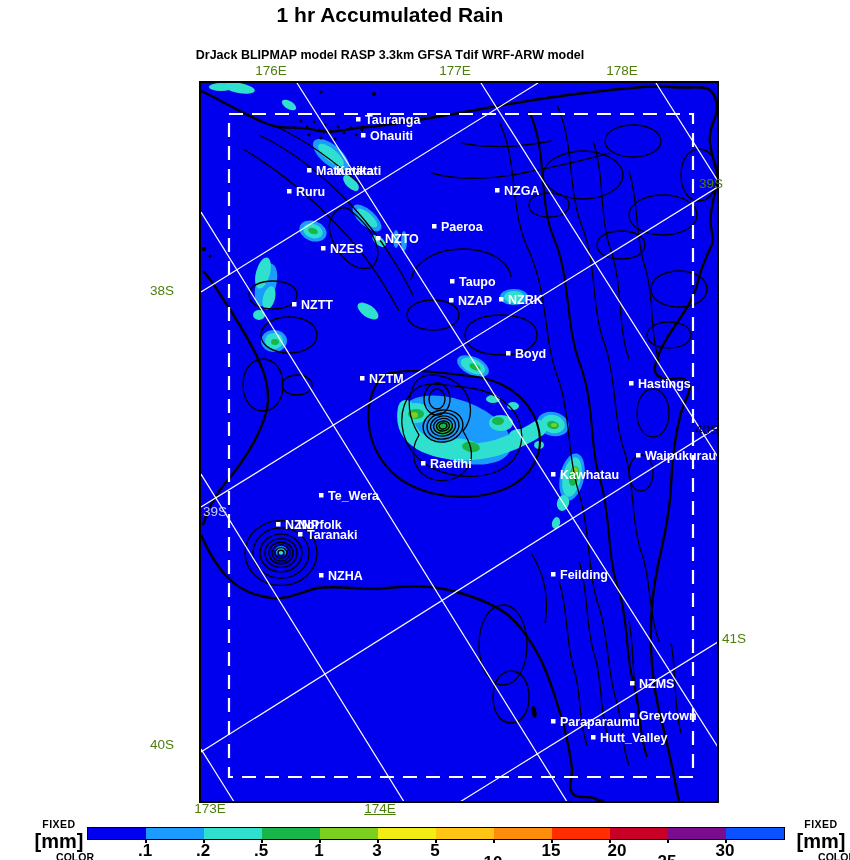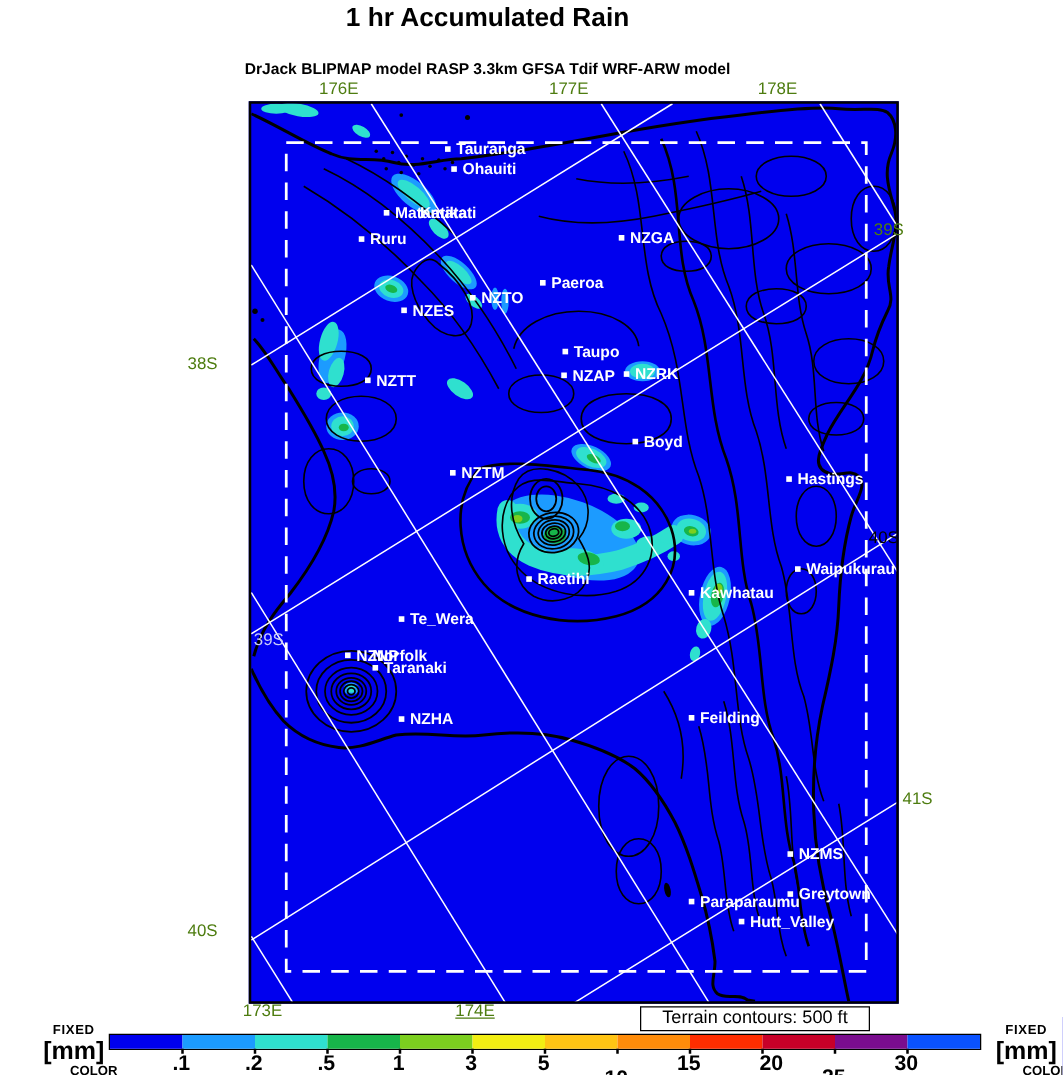--- a/index.html
+++ b/index.html
@@ -341,21 +341,20 @@
       <div class="gridlab" style="left:455px;top:63px;">177E</div>
       <div class="gridlab" style="left:622px;top:63px;">178E</div>
       <div class="gridlab" style="left:210px;top:801px;">173E</div>
       <div class="gridlab" style="left:380px;top:801px;text-decoration:underline;">174E</div>
       <div class="gridlab side" style="left:150px;top:283px;">38S</div>
       <div class="gridlab side" style="left:150px;top:737px;">40S</div>
       <div class="gridlab side" style="left:699px;top:176px;">39S</div>
       <div class="gridlab side" style="left:690px;top:631px;margin-left:32px;">41S</div>
     </div>
 
-  <div id="terrain-note">Terrain contours: 500 ft</div>
 
   <div id="colorbar">
       <div class="seg" style="background:#0000ee;"></div>
       <div class="seg" style="background:#1c9bff;"></div>
       <div class="seg" style="background:#2fe0cf;"></div>
       <div class="seg" style="background:#17b54a;"></div>
       <div class="seg" style="background:#7ccf1f;"></div>
       <div class="seg" style="background:#f2ee13;"></div>
       <div class="seg" style="background:#ffc414;"></div>
       <div class="seg" style="background:#ff8c0a;"></div>

